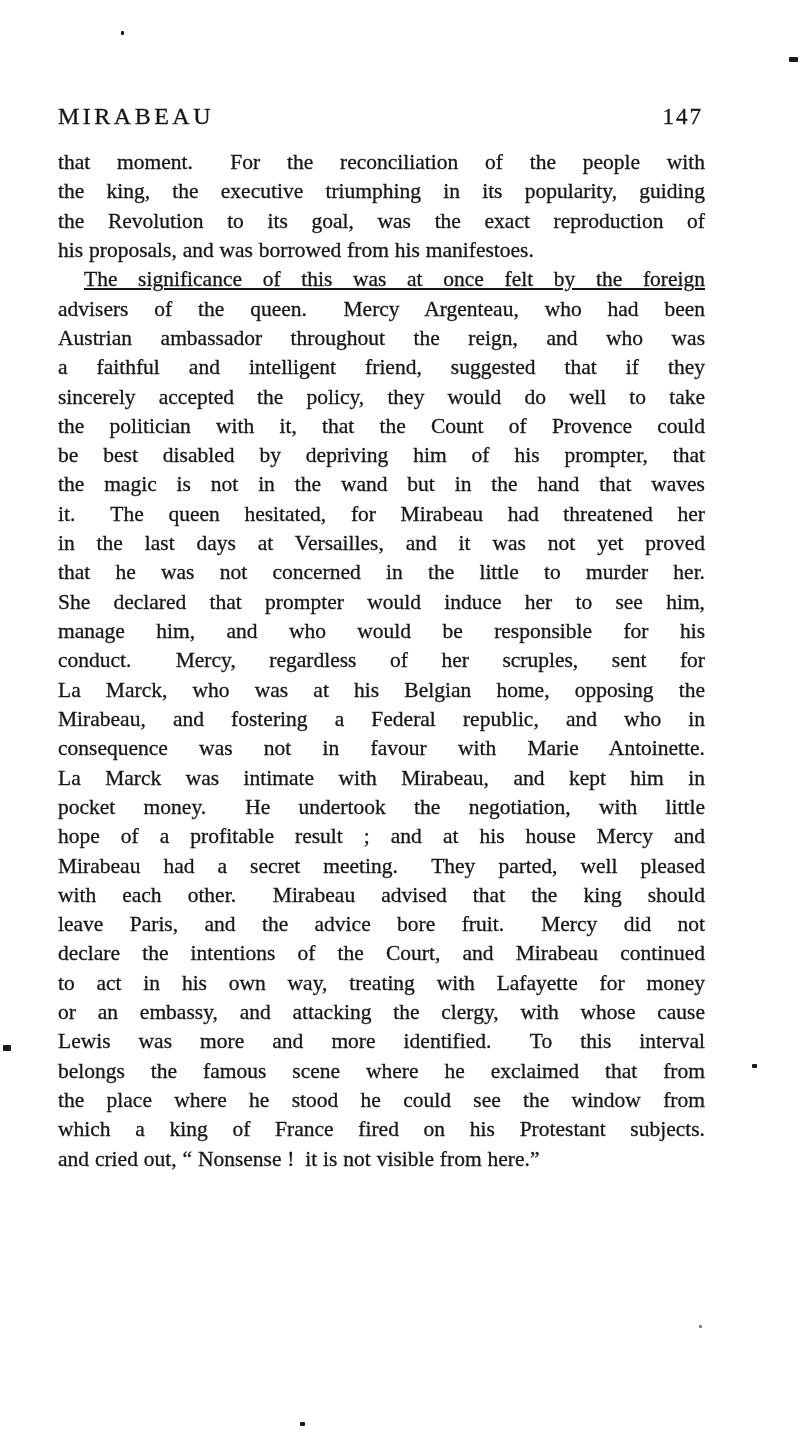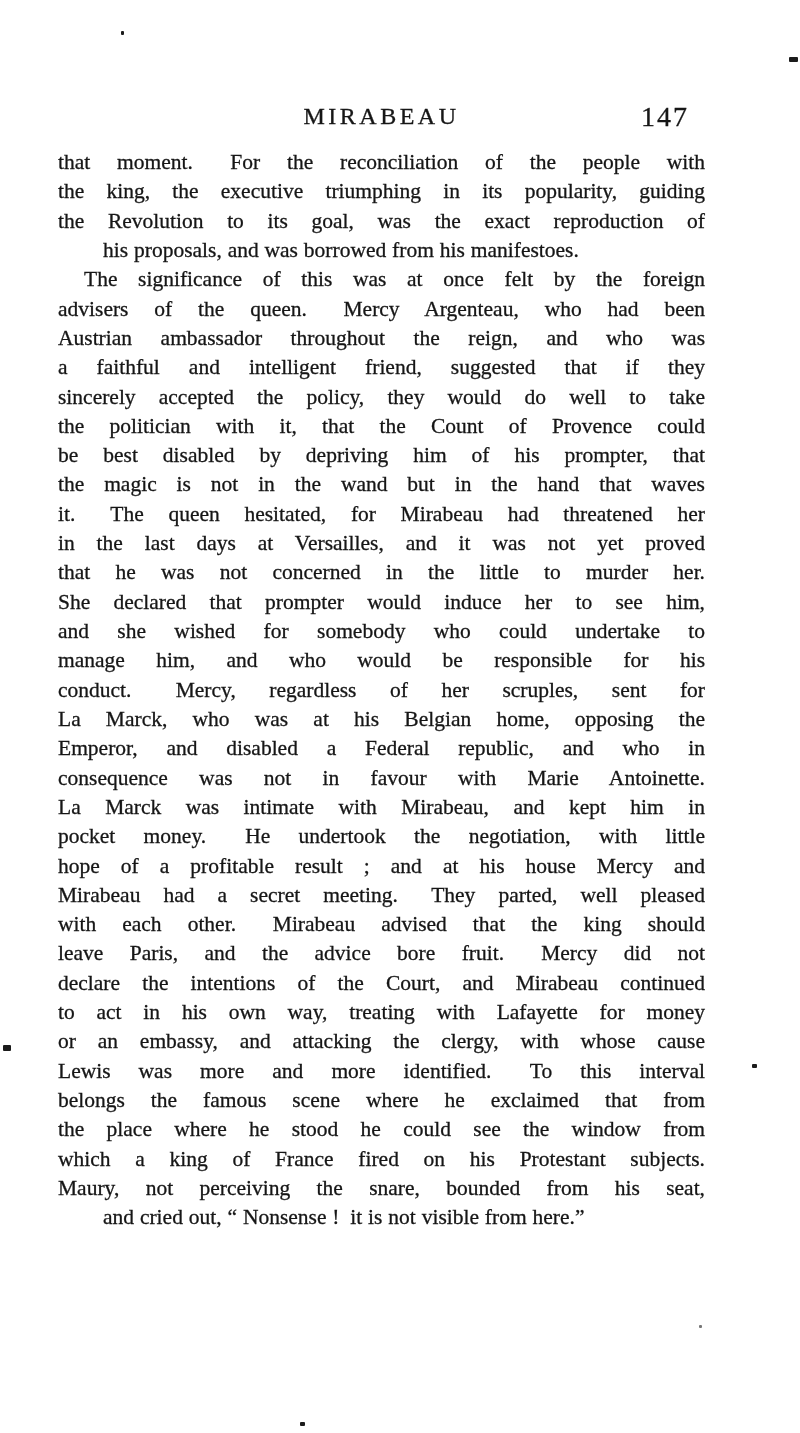--- a/index.html
+++ b/index.html
@@ -20,31 +20,30 @@
   
   .header {
     position: absolute;
     left: 58px;
     width: 647px;
     top: 103px;
     height: 30px;
   }
   .running-title {
     display: block;
-    text-align: center;
     font-size: 24px;
     letter-spacing: 3.5px;
     line-height: 27px;
     -webkit-text-stroke: 0.3px #161616;
   }
   .page-number {
     position: absolute;
-    right: 16px;
+    right: 2px;
     top: 0;
-    font-size: 28px;
+    font-size: 23px;
     letter-spacing: 2px;
     line-height: 27px;
     -webkit-text-stroke: 0.3px #161616;
   }
   
   .body-text {
     position: absolute;
     left: 58px;
     top: 148px;
     width: 647px;
@@ -52,25 +51,24 @@
   .line {
     height: 29.32px;
     line-height: 29.32px;
     font-size: 21.5px;
     text-align: justify;
     text-align-last: justify;
     word-spacing: 0.5px;
     white-space: nowrap;
     -webkit-text-stroke: 0.3px #161616;
   }
-  .line.indent { padding-left: 26px; }
+  .line.indent { padding-left: 26px; text-decoration: underline; }
   .line.end {
     text-align: center;
     text-align-last: left;
-    margin-left: 45px;
   }
   
   .speck {
     position: absolute;
     background: #1b1b1b;
     border-radius: 1px;
   }
   .speck.s1 { left: 121px; top: 31px;  width: 3px; height: 4px; }
   .speck.s2 { left: 789px; top: 57px;  width: 9px; height: 5px; }
   .speck.s3 { left: 3px;   top: 1045px; width: 8px; height: 6px; }
@@ -98,40 +96,38 @@
       <div class="line">Austrian ambassador throughout the reign, and who was</div>
       <div class="line">a faithful and intelligent friend, suggested that if they</div>
       <div class="line">sincerely accepted the policy, they would do well to take</div>
       <div class="line">the politician with it, that the Count of Provence could</div>
       <div class="line">be best disabled by depriving him of his prompter, that</div>
       <div class="line">the magic is not in the wand but in the hand that waves</div>
       <div class="line">it.  The queen hesitated, for Mirabeau had threatened her</div>
       <div class="line">in the last days at Versailles, and it was not yet proved</div>
       <div class="line">that he was not concerned in the little to murder her.</div>
       <div class="line">She declared that prompter would induce her to see him,</div>
-      <div class="line">and she wished for somebody who could undertake to</div>
       <div class="line">manage him, and who would be responsible for his</div>
       <div class="line">conduct.  Mercy, regardless of her scruples, sent for</div>
       <div class="line">La Marck, who was at his Belgian home, opposing the</div>
-      <div class="line">Emperor, and disabled a Federal republic, and who in</div>
+      <div class="line">Mirabeau, and fostering a Federal republic, and who in</div>
       <div class="line">consequence was not in favour with Marie Antoinette.</div>
       <div class="line">La Marck was intimate with Mirabeau, and kept him in</div>
       <div class="line">pocket money.  He undertook the negotiation, with little</div>
       <div class="line">hope of a profitable result ; and at his house Mercy and</div>
       <div class="line">Mirabeau had a secret meeting.  They parted, well pleased</div>
       <div class="line">with each other.  Mirabeau advised that the king should</div>
       <div class="line">leave Paris, and the advice bore fruit.  Mercy did not</div>
       <div class="line">declare the intentions of the Court, and Mirabeau continued</div>
       <div class="line">to act in his own way, treating with Lafayette for money</div>
       <div class="line">or an embassy, and attacking the clergy, with whose cause</div>
       <div class="line">Lewis was more and more identified.  To this interval</div>
       <div class="line">belongs the famous scene where he exclaimed that from</div>
       <div class="line">the place where he stood he could see the window from</div>
       <div class="line">which a king of France fired on his Protestant subjects.</div>
-      <div class="line">Maury, not perceiving the snare, bounded from his seat,</div>
       <div class="line end">and cried out, “ Nonsense ! it is not visible from here.”</div>
     </div>
 
   <div class="speck s1"></div>
   <div class="speck s2"></div>
   <div class="speck s3"></div>
   <div class="speck s4"></div>
   <div class="speck s5"></div>
   <div class="speck s6"></div>
 

